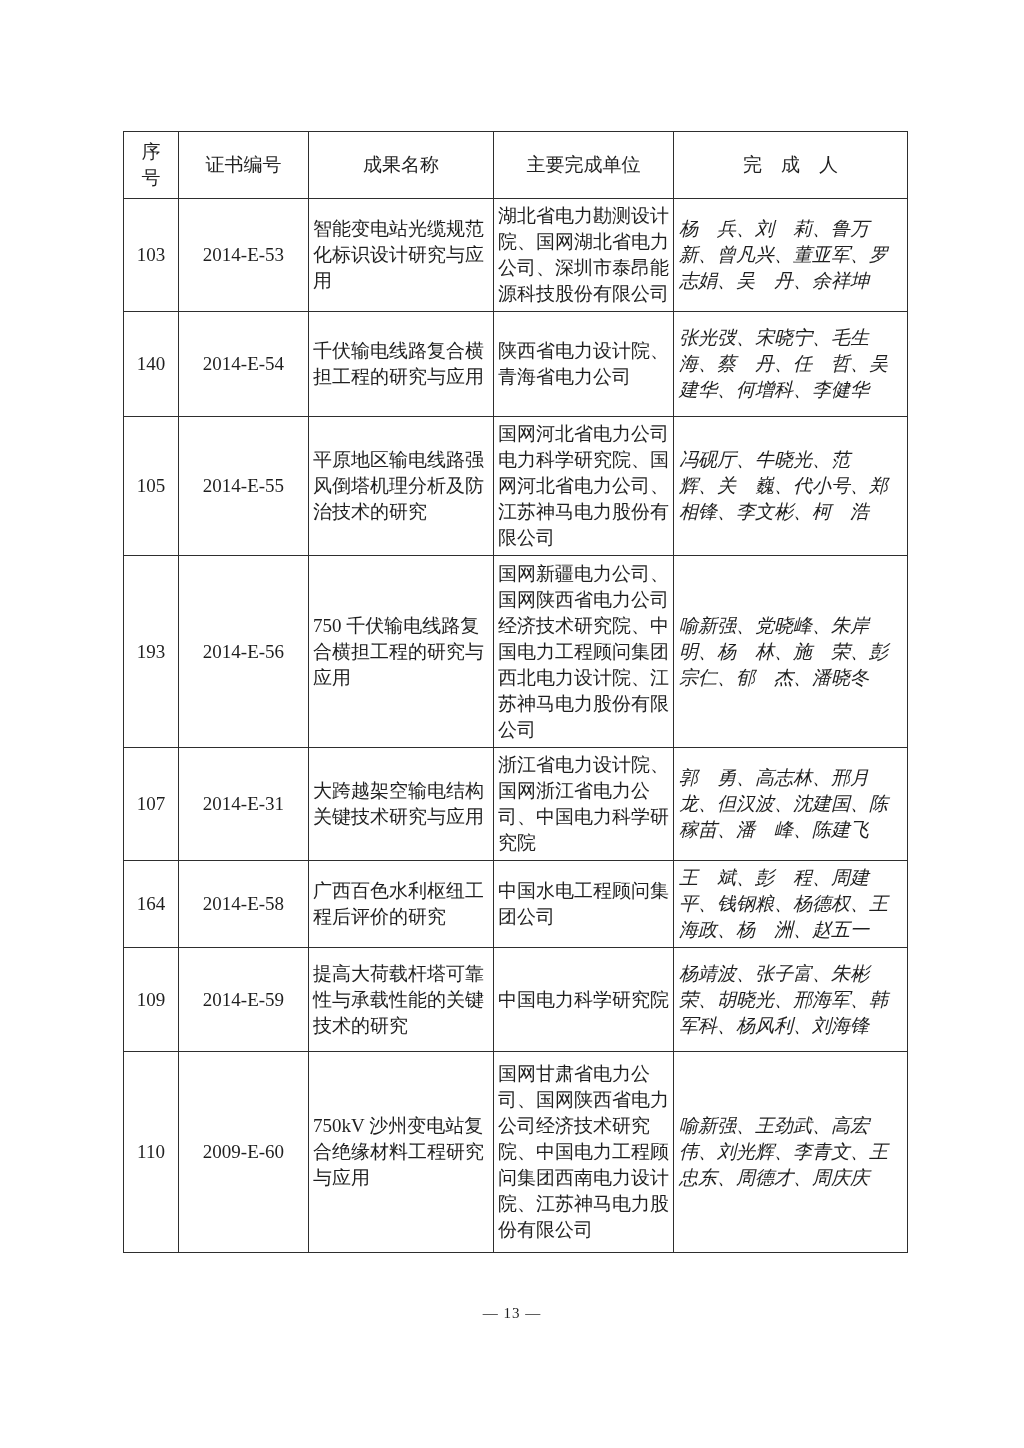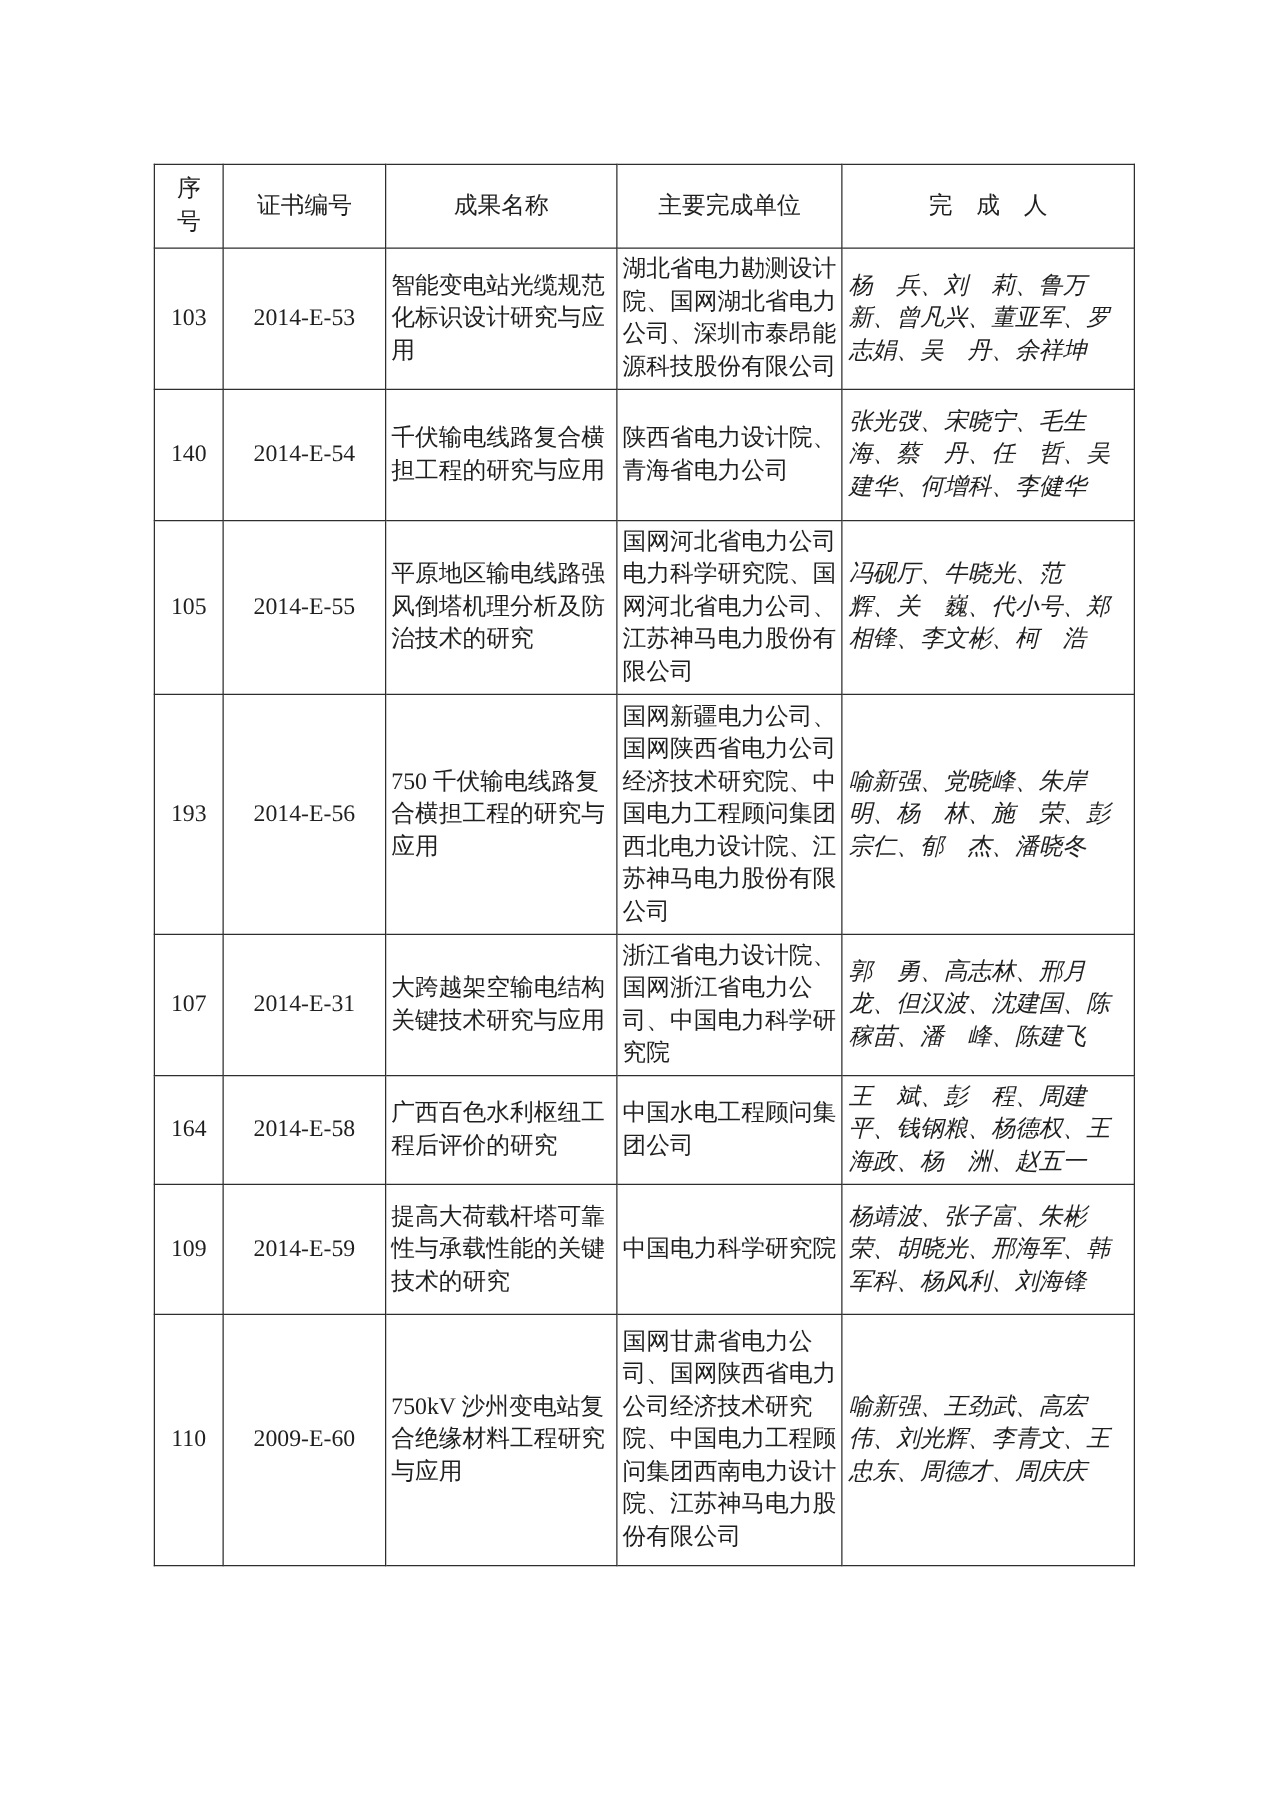--- a/index.html
+++ b/index.html
@@ -148,13 +148,14 @@
         <tr style="height: 201px;">
           <td class="c-seq">110</td>
           <td class="c-cert">2009-E-60</td>
           <td class="c-name">750kV 沙州变电站复合绝缘材料工程研究与应用</td>
           <td class="c-units">国网甘肃省电力公司、国网陕西省电力公司经济技术研究院、中国电力工程顾问集团西南电力设计院、江苏神马电力股份有限公司</td>
           <td class="c-people">喻新强、王劲武、高宏伟、刘光辉、李青文、王忠东、周德才、周庆庆</td>
         </tr>
       </tbody>
   </table>
 
+  <div class="footer">— 13 —</div>
 </div>
 
 </body></html>

